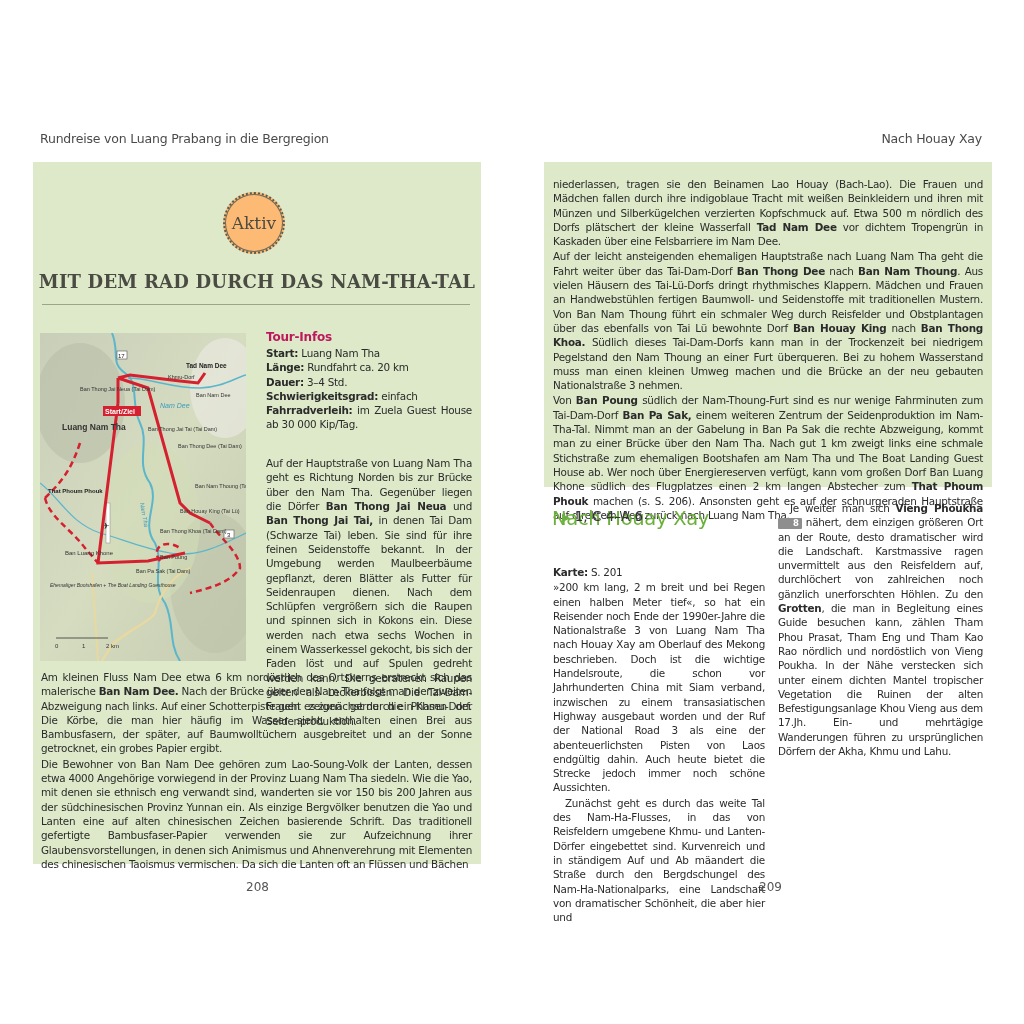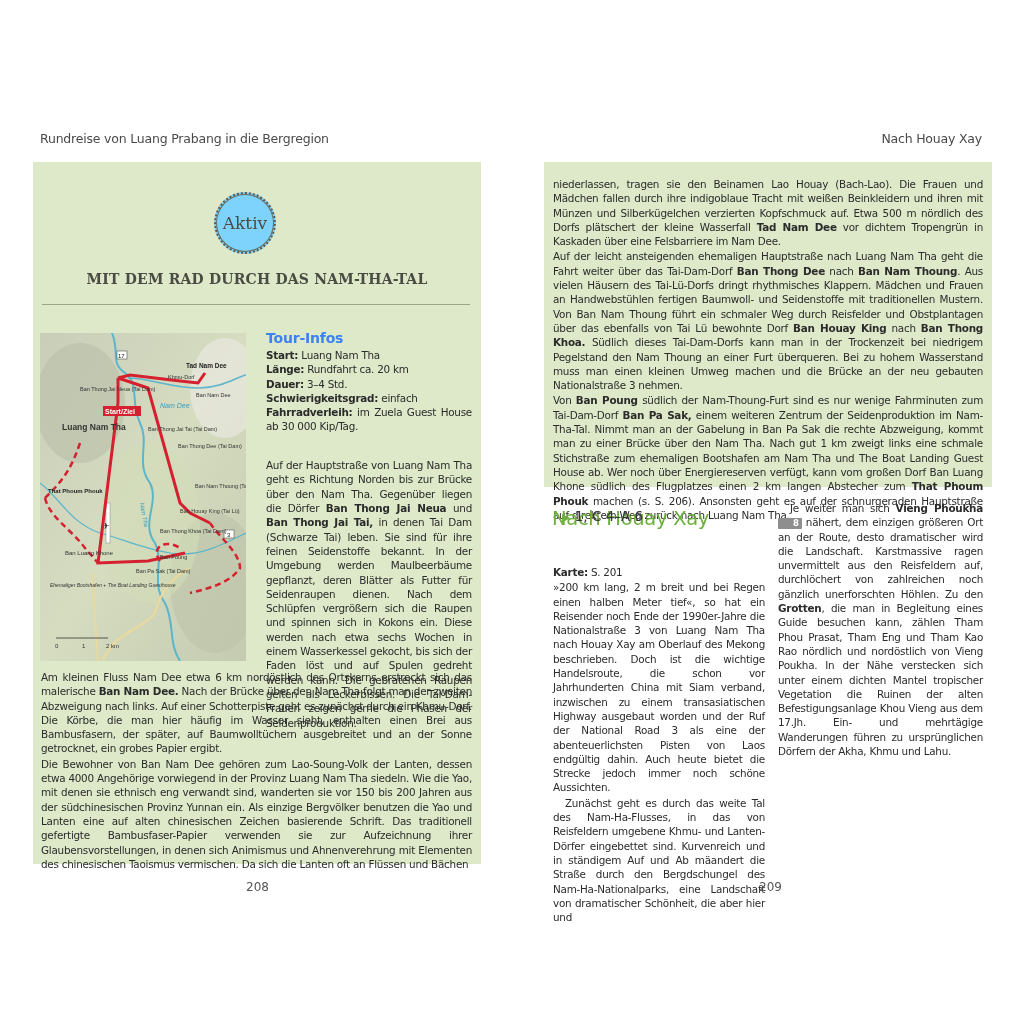--- a/index.html
+++ b/index.html
@@ -15,41 +15,41 @@
   #rh-right { right: 42px; }
   .page-num { position: absolute; top: 880px; font-size: 12px; color: #555; }
   #pn-left { left: 246px; }
   #pn-right { left: 759px; }
 
   .green-box { position: absolute; background: #dde9c8; }
   #box-left { left: 33px; top: 162px; width: 448px; height: 702px; }
   #box-right { left: 544px; top: 162px; width: 448px; height: 325px; }
 
   .badge {
-    position: absolute; left: 214px; top: 192px; width: 62px; height: 62px; border-radius: 50%;
-    background: #7dd3fc; border: 2px dotted #5e5a4c; box-sizing: border-box;
+    position: absolute; left: 223px; top: 192px; width: 62px; height: 62px; border-radius: 50%;
+    background: #fdba74; border: 2px dotted #5e5a4c; box-sizing: border-box;
     display: flex; align-items: center; justify-content: center;
     font-family: "DejaVu Serif", serif; font-size: 17px; color: #4c4b44;
     box-shadow: 0 0 0 1px #6d6a5c inset;
   }
   .box-title {
     position: absolute; left: 33px; width: 448px; top: 271px; text-align: center;
-    font-family: "DejaVu Serif", serif; font-weight: bold; font-size: 14px; color: #4a4c43;
+    font-family: "DejaVu Serif", serif; font-weight: bold; font-size: 18px; color: #4a4c43;
     letter-spacing: 0.2px;
   }
   .box-rule { position: absolute; left: 42px; top: 304px; width: 428px; height: 1px; background: #9aa58a; }
 
   .map { position: absolute; left: 40px; top: 333px; width: 206px; height: 328px; overflow: hidden; background: #cfd9b8; }
 
   .text { font-size: 10.4px; line-height: 14.3px; letter-spacing: -0.25px; text-align: justify; }
   .text b { font-weight: bold; }
   .text p { margin: 1px; }
 
   .tour-info { position: absolute; left: 266px; top: 330px; width: 206px; }
-  .tour-info h3 { margin: 0 0 2px 0; font-size: 14px; font-weight: bold; color: #3b82f6; letter-spacing: -0.2px; }
+  .tour-info h3 { margin: 0 0 2px 0; font-size: 12px; font-weight: bold; color: #be185d; letter-spacing: -0.2px; }
   .tour-info .row { font-size: 10.4px; line-height: 14.3px; letter-spacing: -0.25px; text-align: justify; }
   .tour-info .gap { height: 14px; }
 
   .left-full { position: absolute; left: 40px; top: 669px; width: 433px; }
 
   .right-top { position: absolute; left: 552px; top: 176px; width: 432px; }
 
   .section-title { position: absolute; left: 552px; top: 507px; font-size: 19.5px; color: #6bb03a; letter-spacing: -0.3px; }
   .section-ref { position: absolute; left: 552px; top: 508px; font-size: 13.5px; color: #333; margin-left: 10px; }
   .section-ref .arrow { color: #6bb03a; font-size: 11px; }

